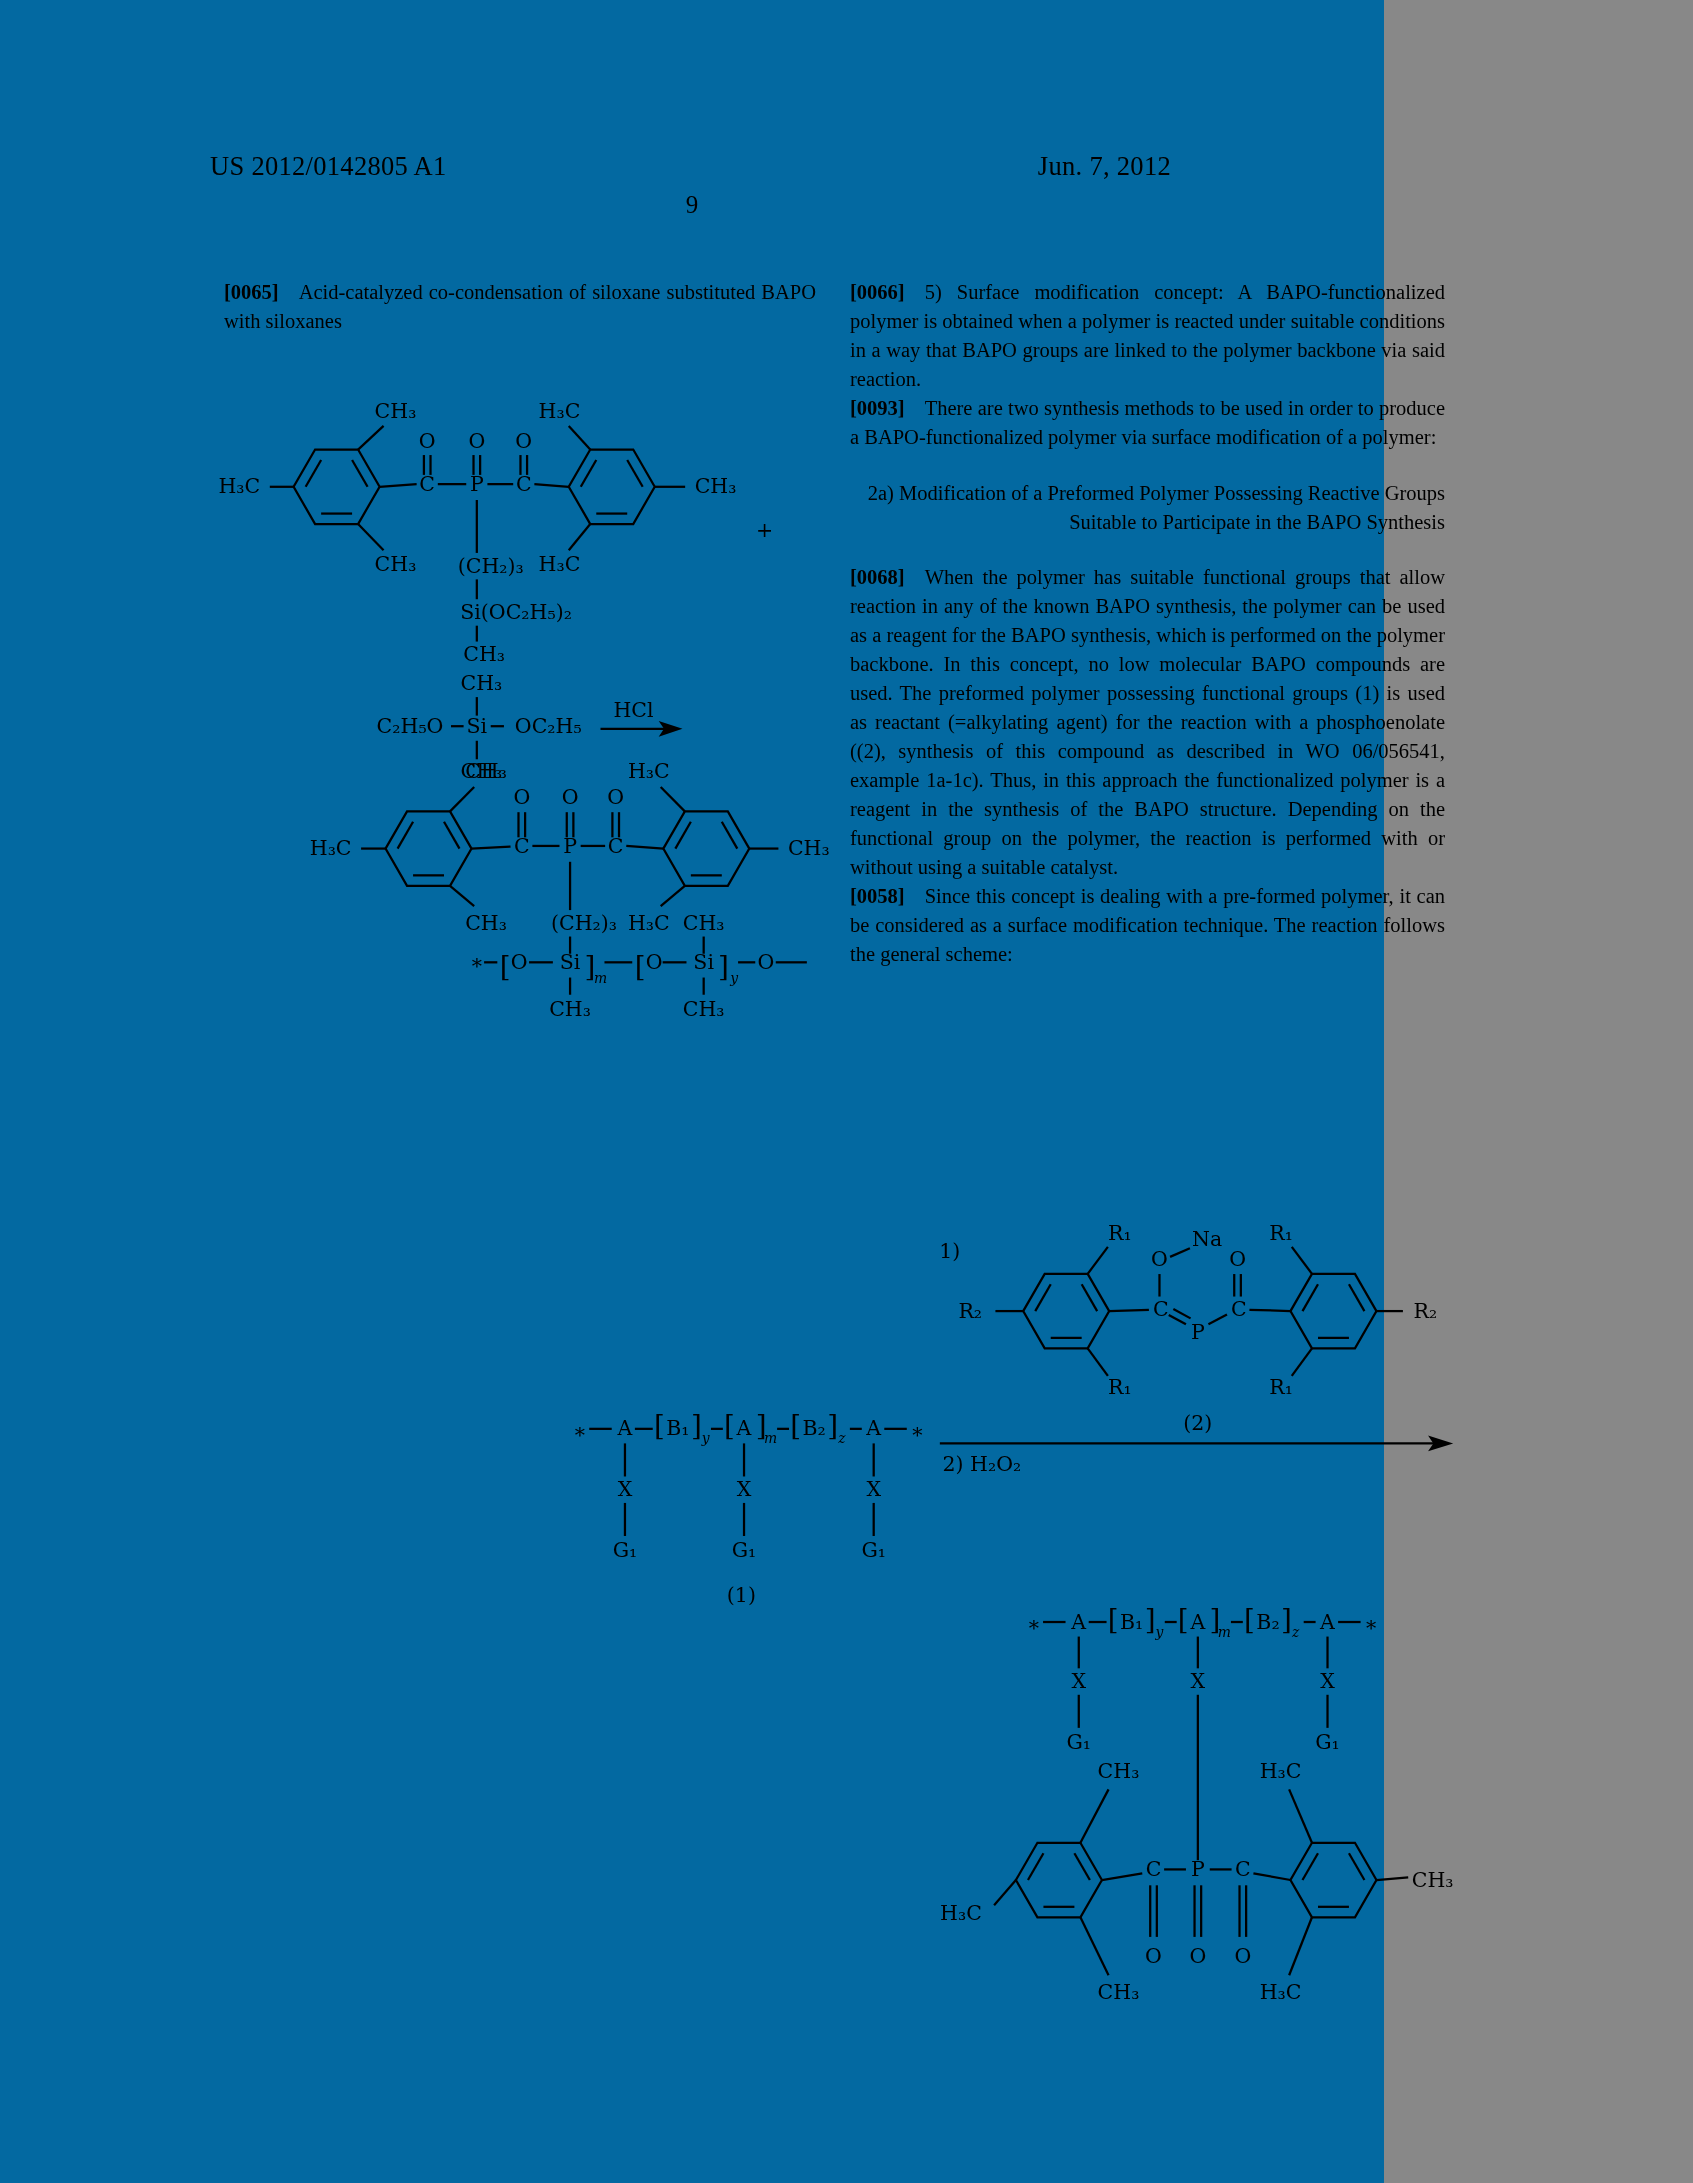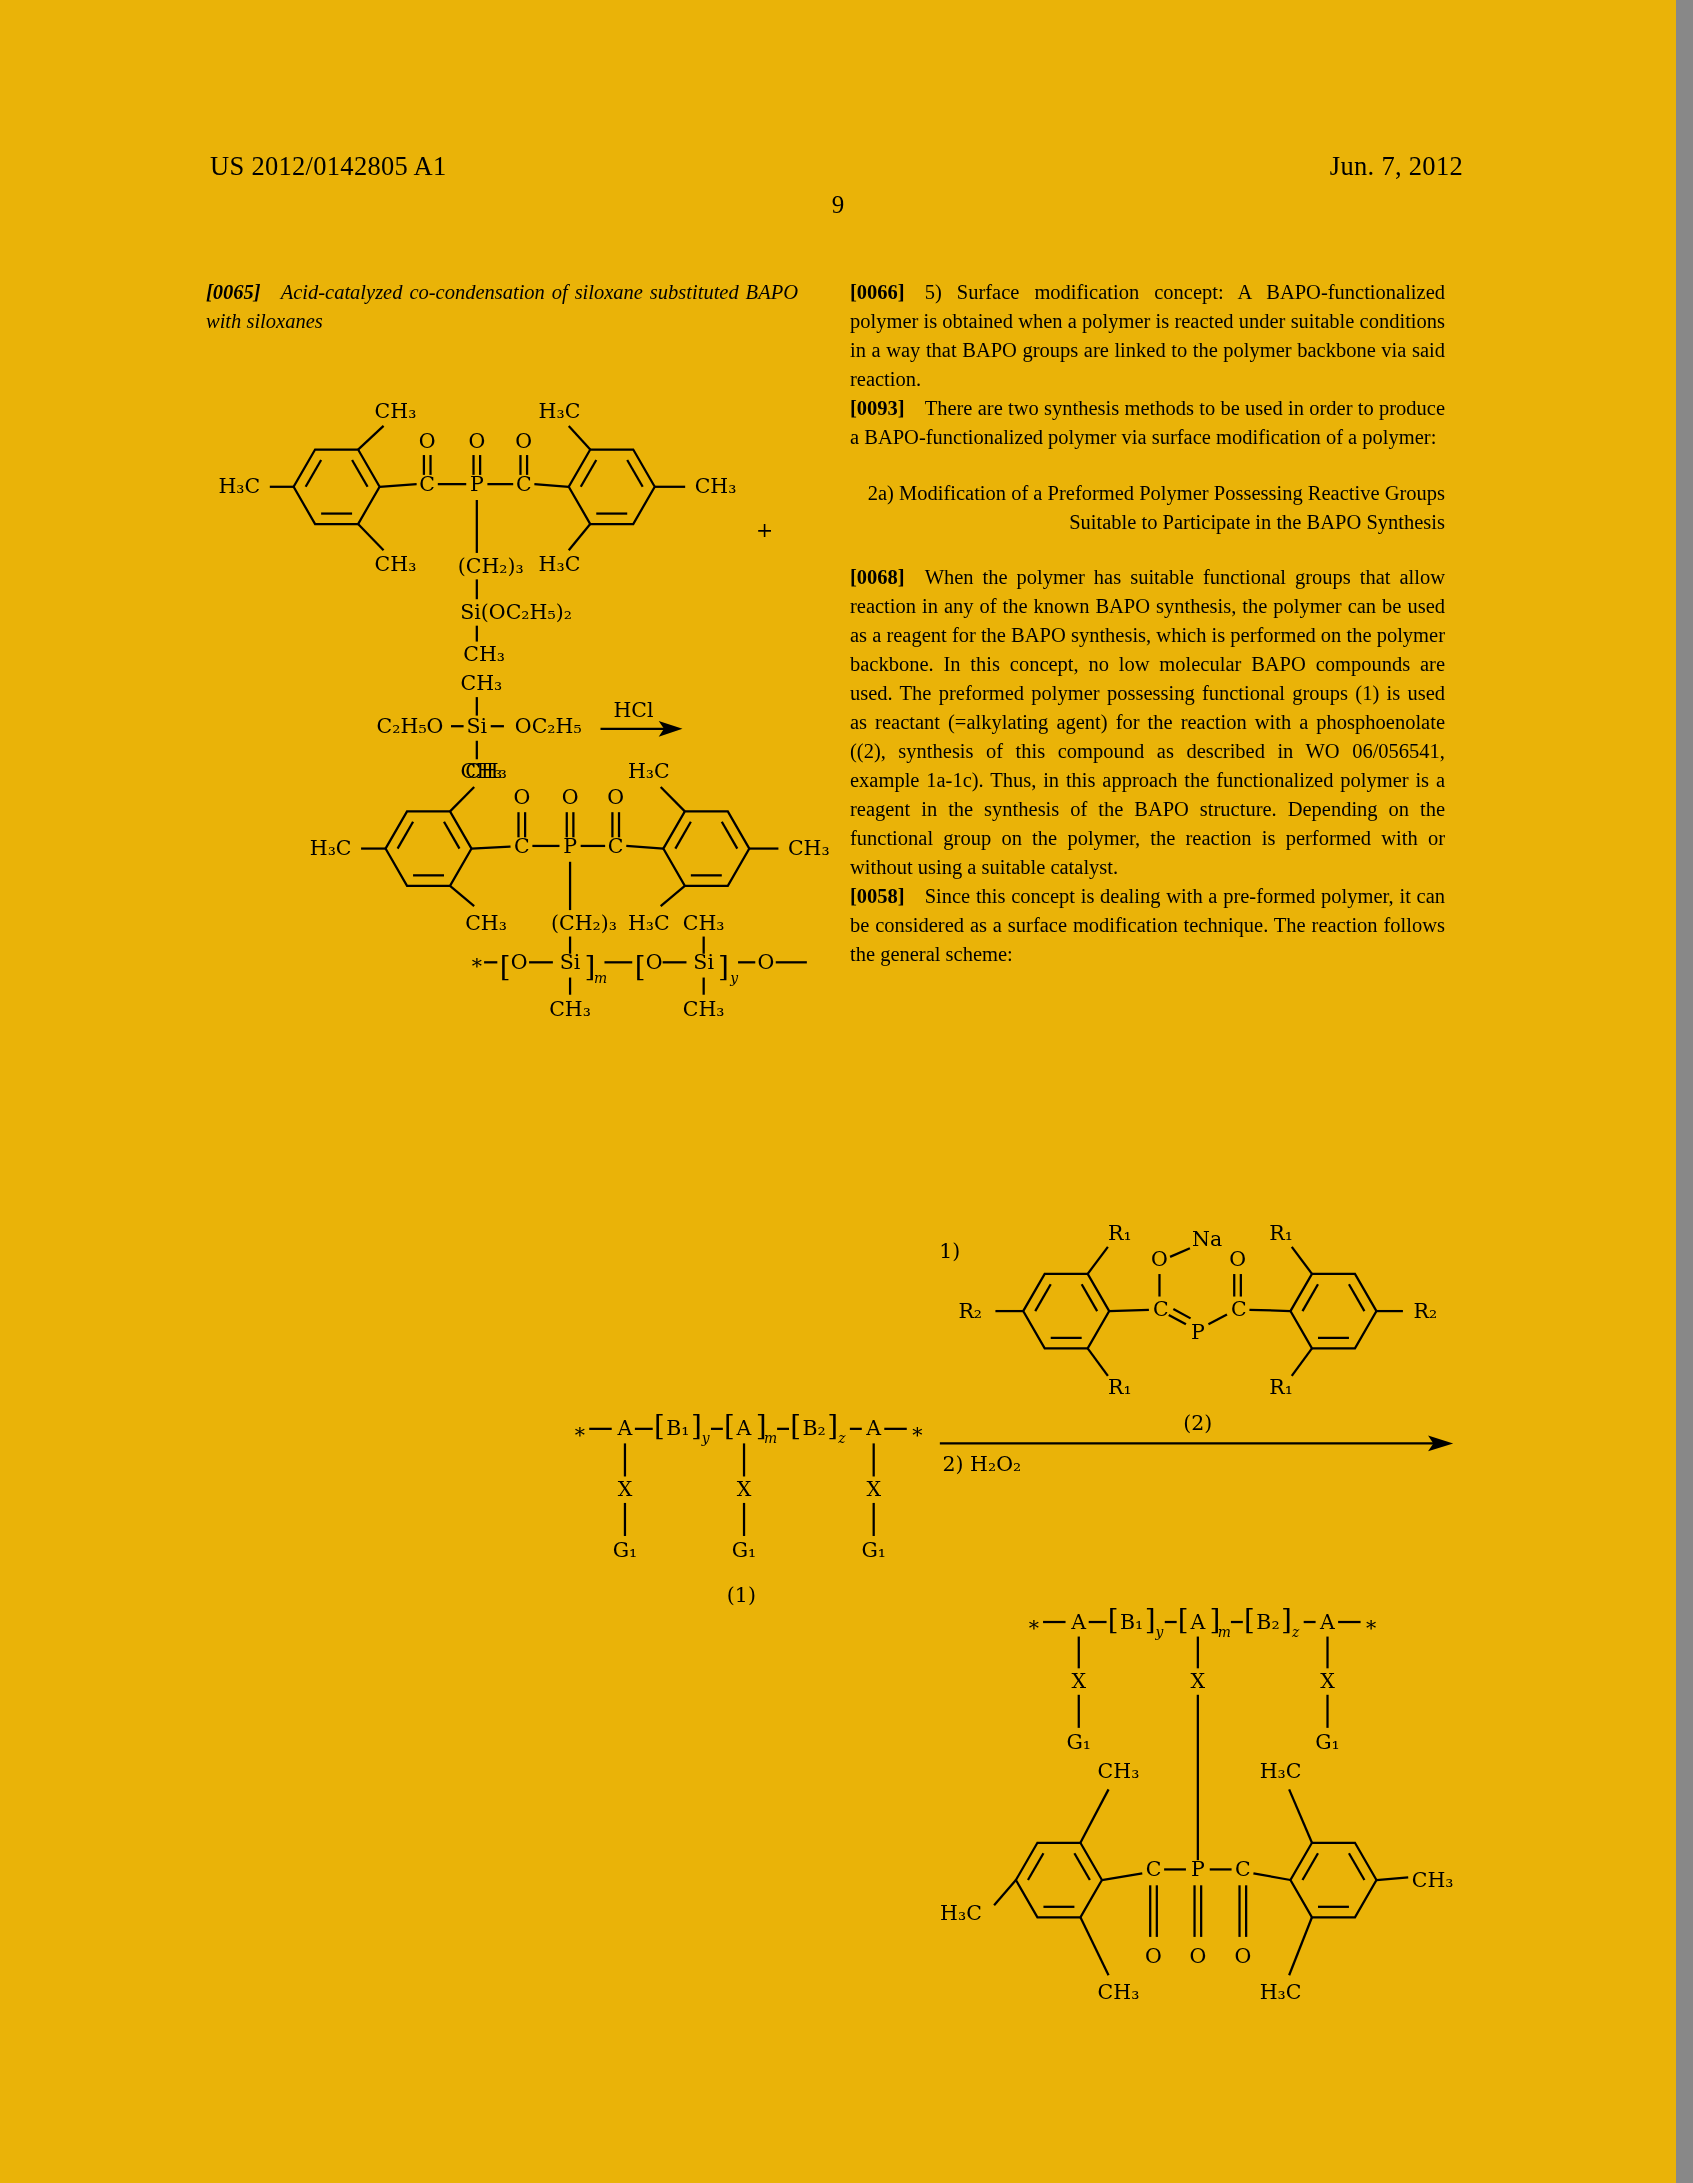--- a/index.html
+++ b/index.html
@@ -1,23 +1,23 @@
 <!DOCTYPE html>
 <html style="font-size:10.6px"><head>
 <meta charset="utf-8">
 <style>
   html,body{margin:0;padding:0;background:#888;}
-  #page{position:relative;width:1676px;height:2183px;background:#eab308;color:#000;
+  #page{position:relative;width:1384px;height:2183px;background:#0369a1;color:#000;
         font-family:"Liberation Serif", serif;}
   .hdr{position:absolute;top:151px;font-size:26.5px;letter-spacing:0.3px;}
   #pub{left:210px;}
   #date{right:213px;}
   #pageno{position:absolute;top:191px;left:0;width:100%;text-align:center;font-size:25px;}
   .col{position:absolute;top:278px;font-size:20.5px;line-height:29px;text-align:justify;}
-  #leftcol{left:206px;width:592px;font-style:italic;}
+  #leftcol{left:224px;width:592px;}
   #rightcol{left:850px;width:595px;}
   .para{margin:0;}
   .pnum{font-weight:bold;margin-right:20px;}
   .h2a{margin:26.5px 0 26.5px 0;text-align:right;}
   svg{position:absolute;overflow:visible;}
   svg text{font-family:"DejaVu Serif","Liberation Serif",serif;font-size:31px;fill:#000;}
   svg text.sub{font-size:21px;font-style:italic;}
   svg text.br{font-size:42px;}
   svg line, svg polygon.ring, svg polyline{stroke:#000;stroke-width:3.4;fill:none;}
   svg polygon.head{fill:#000;stroke:none;}

